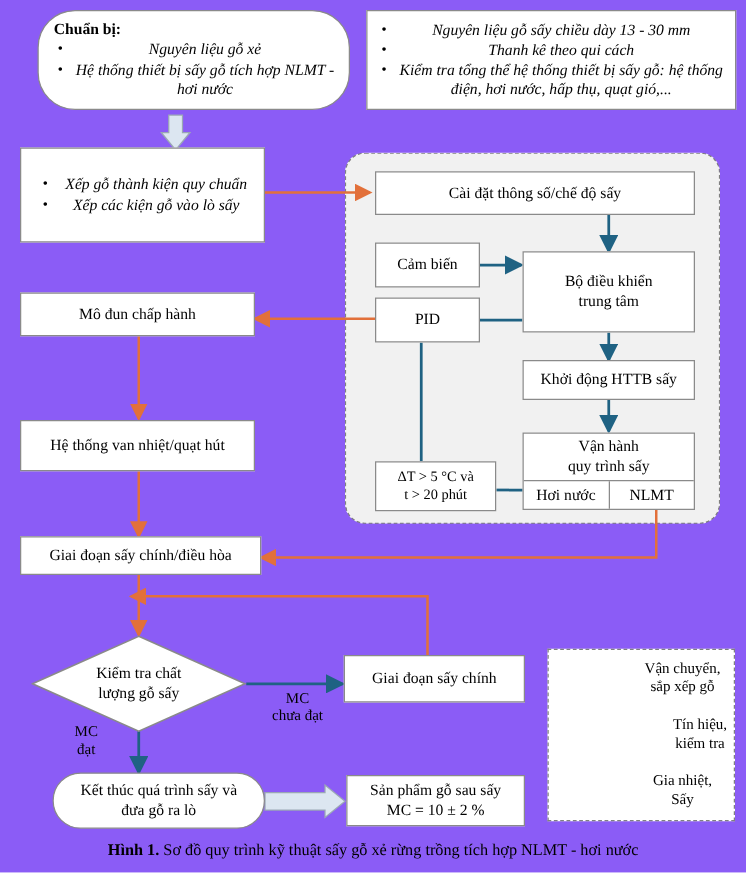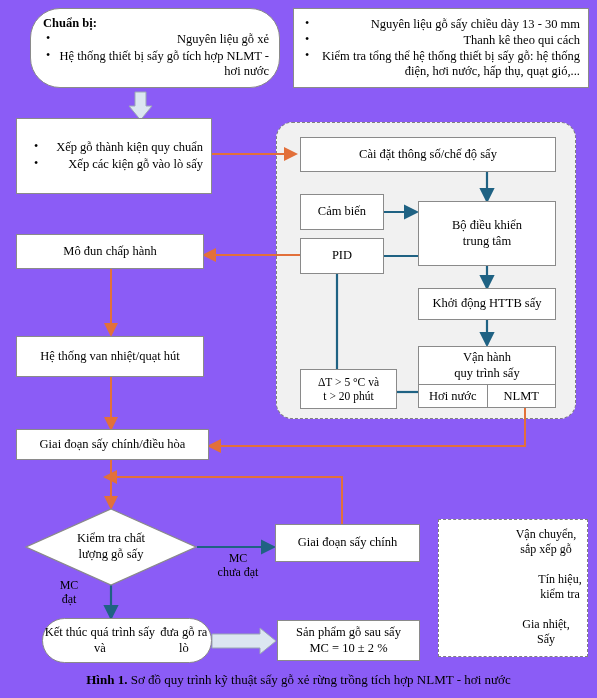--- a/index.html
+++ b/index.html
@@ -6,21 +6,21 @@
   body{font-family:"Liberation Serif","DejaVu Serif",serif;color:#000;}
   #page{position:relative;width:597px;height:698px;overflow:hidden;background:#8b5cf6;}
 
   .node{position:absolute;box-sizing:border-box;border:1px solid #8a8a8a;background:#fff;
         display:flex;align-items:center;justify-content:center;text-align:center;
         font-size:12.5px;line-height:1.22;}
   .node.rounded{border-radius:30px;}
   .node.pad{justify-content:flex-start;}
 
   .bullets{margin:0;padding:0;list-style:none;width:100%;}
-  .bullets li{position:relative;padding-left:16px;text-align:right;margin:1px 0;}
+  .bullets li{position:relative;padding-left:16px;text-align:center;margin:1px 0;font-style:italic;}
   .bullets li:before{content:"\2022";position:absolute;left:3px;top:-1px;font-size:12px;}
 
   .ttl{font-weight:bold;display:block;text-align:left;margin-bottom:1px;}
 
   .panel{position:absolute;box-sizing:border-box;border:1px dashed #808080;border-radius:16px;
          background:#f1f1f1;}
   .legendbox{position:absolute;box-sizing:border-box;border:1px dashed #808080;background:#fff;}
 
   svg.links{position:absolute;left:0;top:0;width:597px;height:698px;pointer-events:none;}
 
@@ -172,21 +172,21 @@
     </svg>
     <div style="position:absolute;left:0;top:0;width:172px;height:78px;display:flex;flex-direction:column;
                 align-items:center;justify-content:center;font-size:12.5px;line-height:1.25;text-align:right;">
       <span>Kiểm tra chất</span>
       <span>lượng gỗ sấy</span>
     </div>
   </div>
 
   <div class="node" style="left:275px;top:524px;width:145px;height:38px;">Giai đoạn sấy chính</div>
 
-  <div class="node rounded" style="left:42px;top:618px;width:170px;height:45px;border-radius:24px;">
+  <div class="node rounded" style="left:42px;top:618px;width:170px;height:45px;flex-direction:column;border-radius:24px;">
     <span>Kết thúc quá trình sấy và</span>
     <span>đưa gỗ ra lò</span>
   </div>
 
   <div class="node" style="left:277px;top:620px;width:143px;height:41px;flex-direction:column;">
     <span>Sản phẩm gỗ sau sấy</span>
     <span>MC = 10 ± 2 %</span>
   </div>
 
   <div class="lbl" style="left:198px;top:551px;width:80px;">

